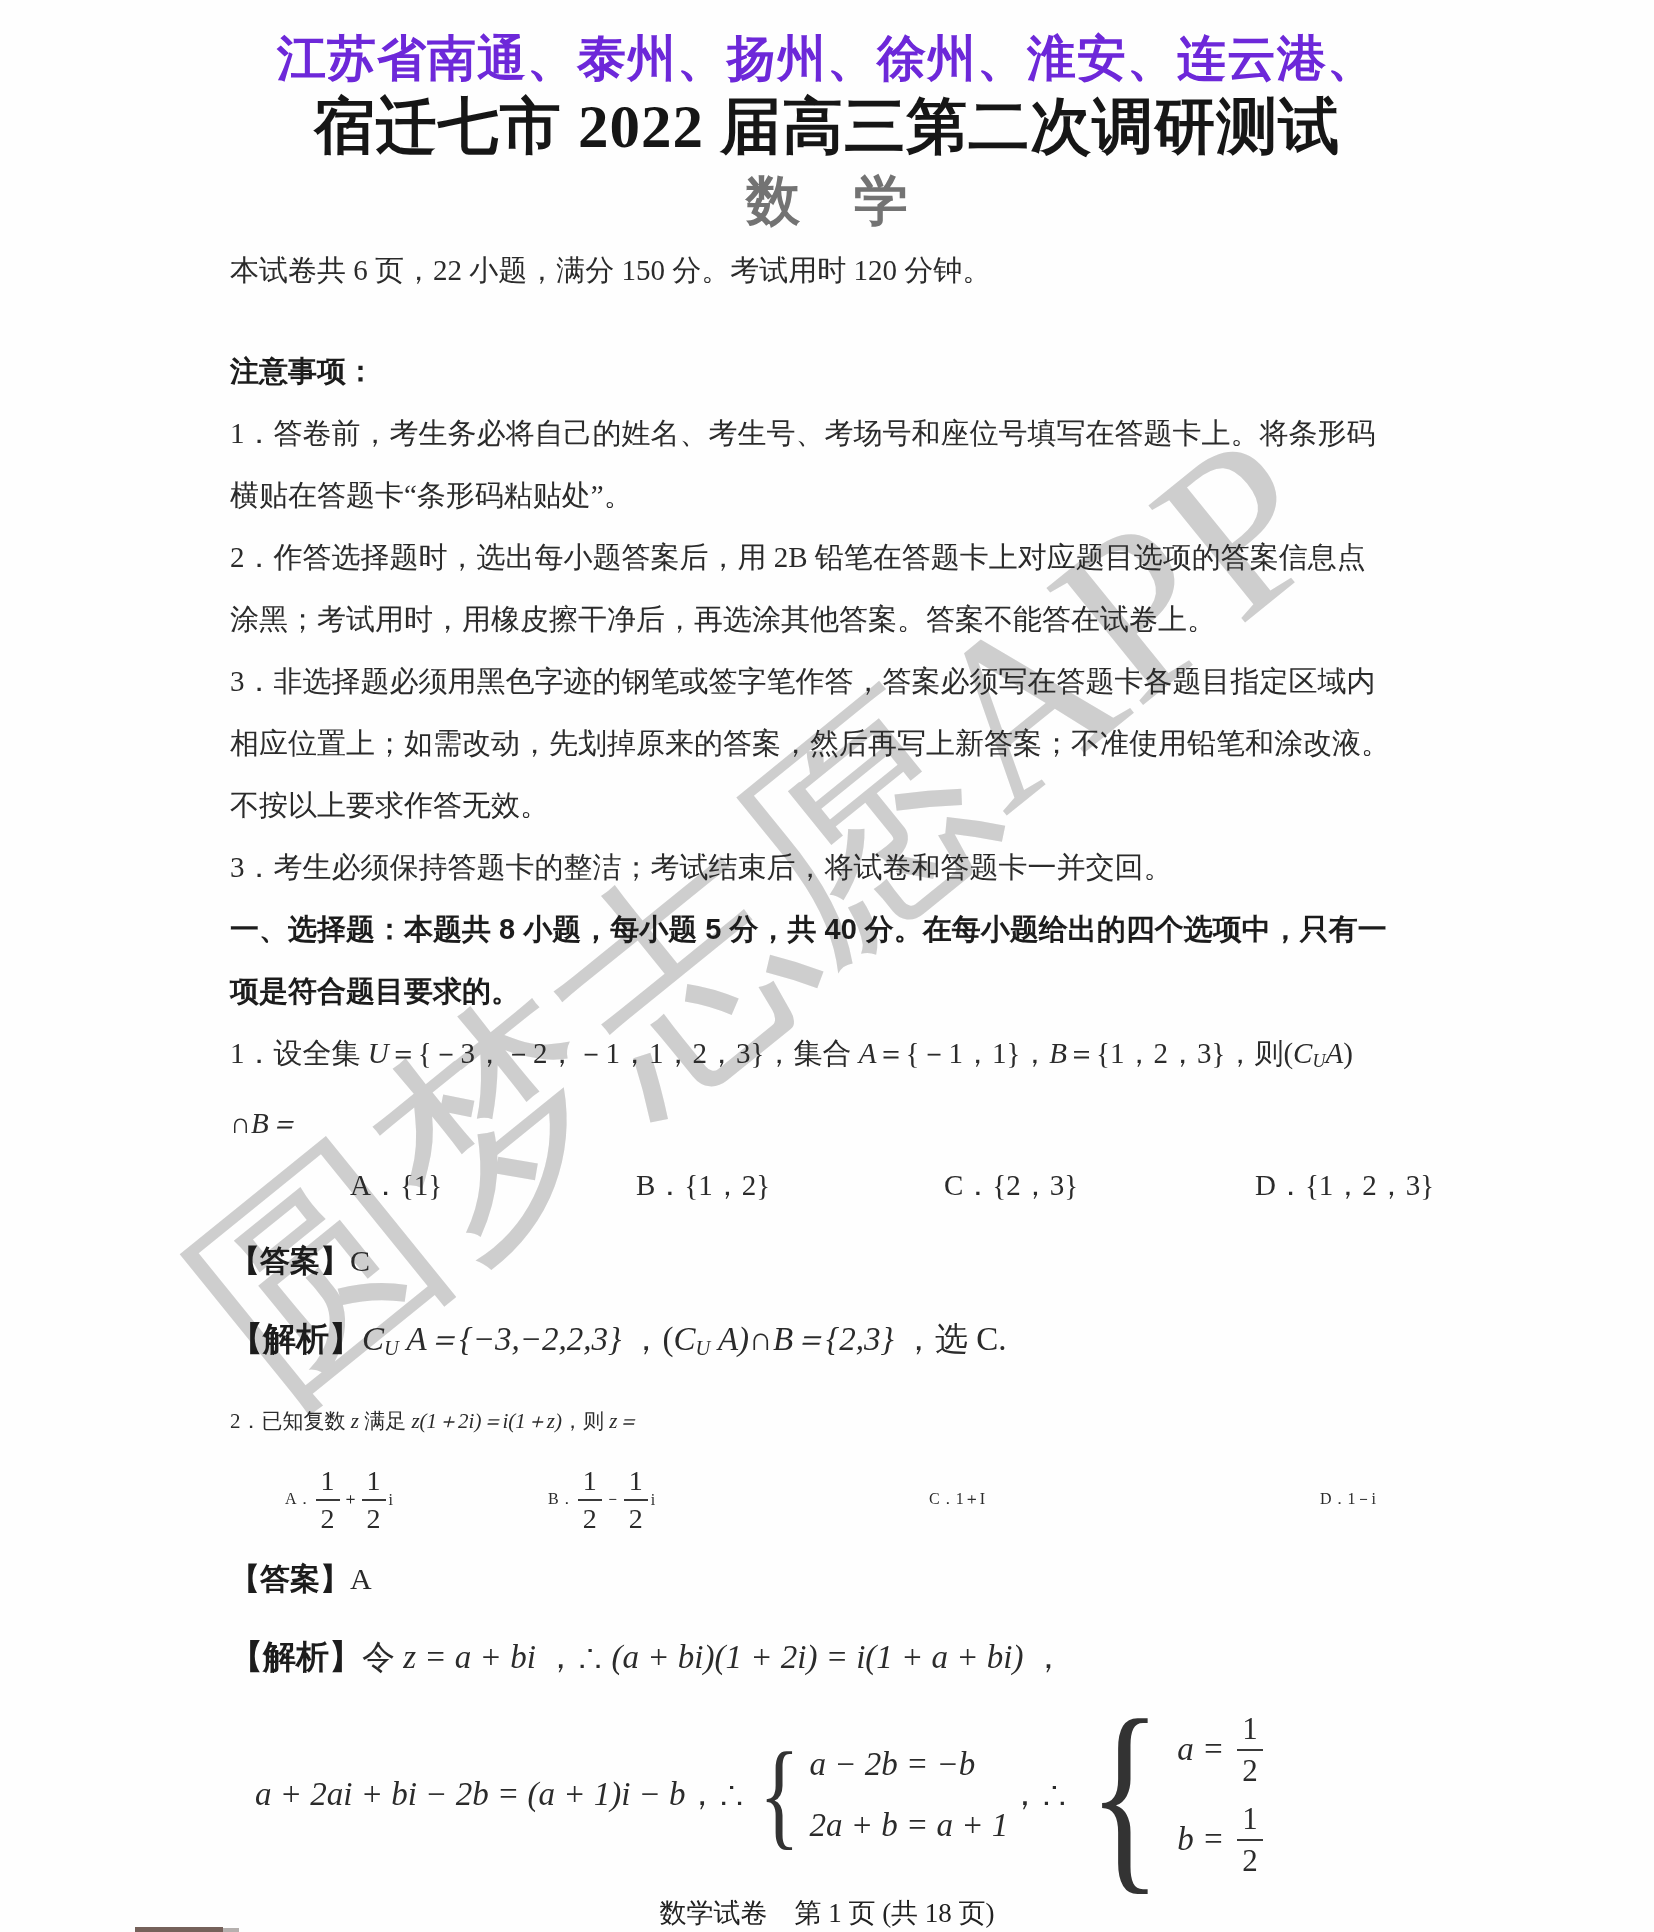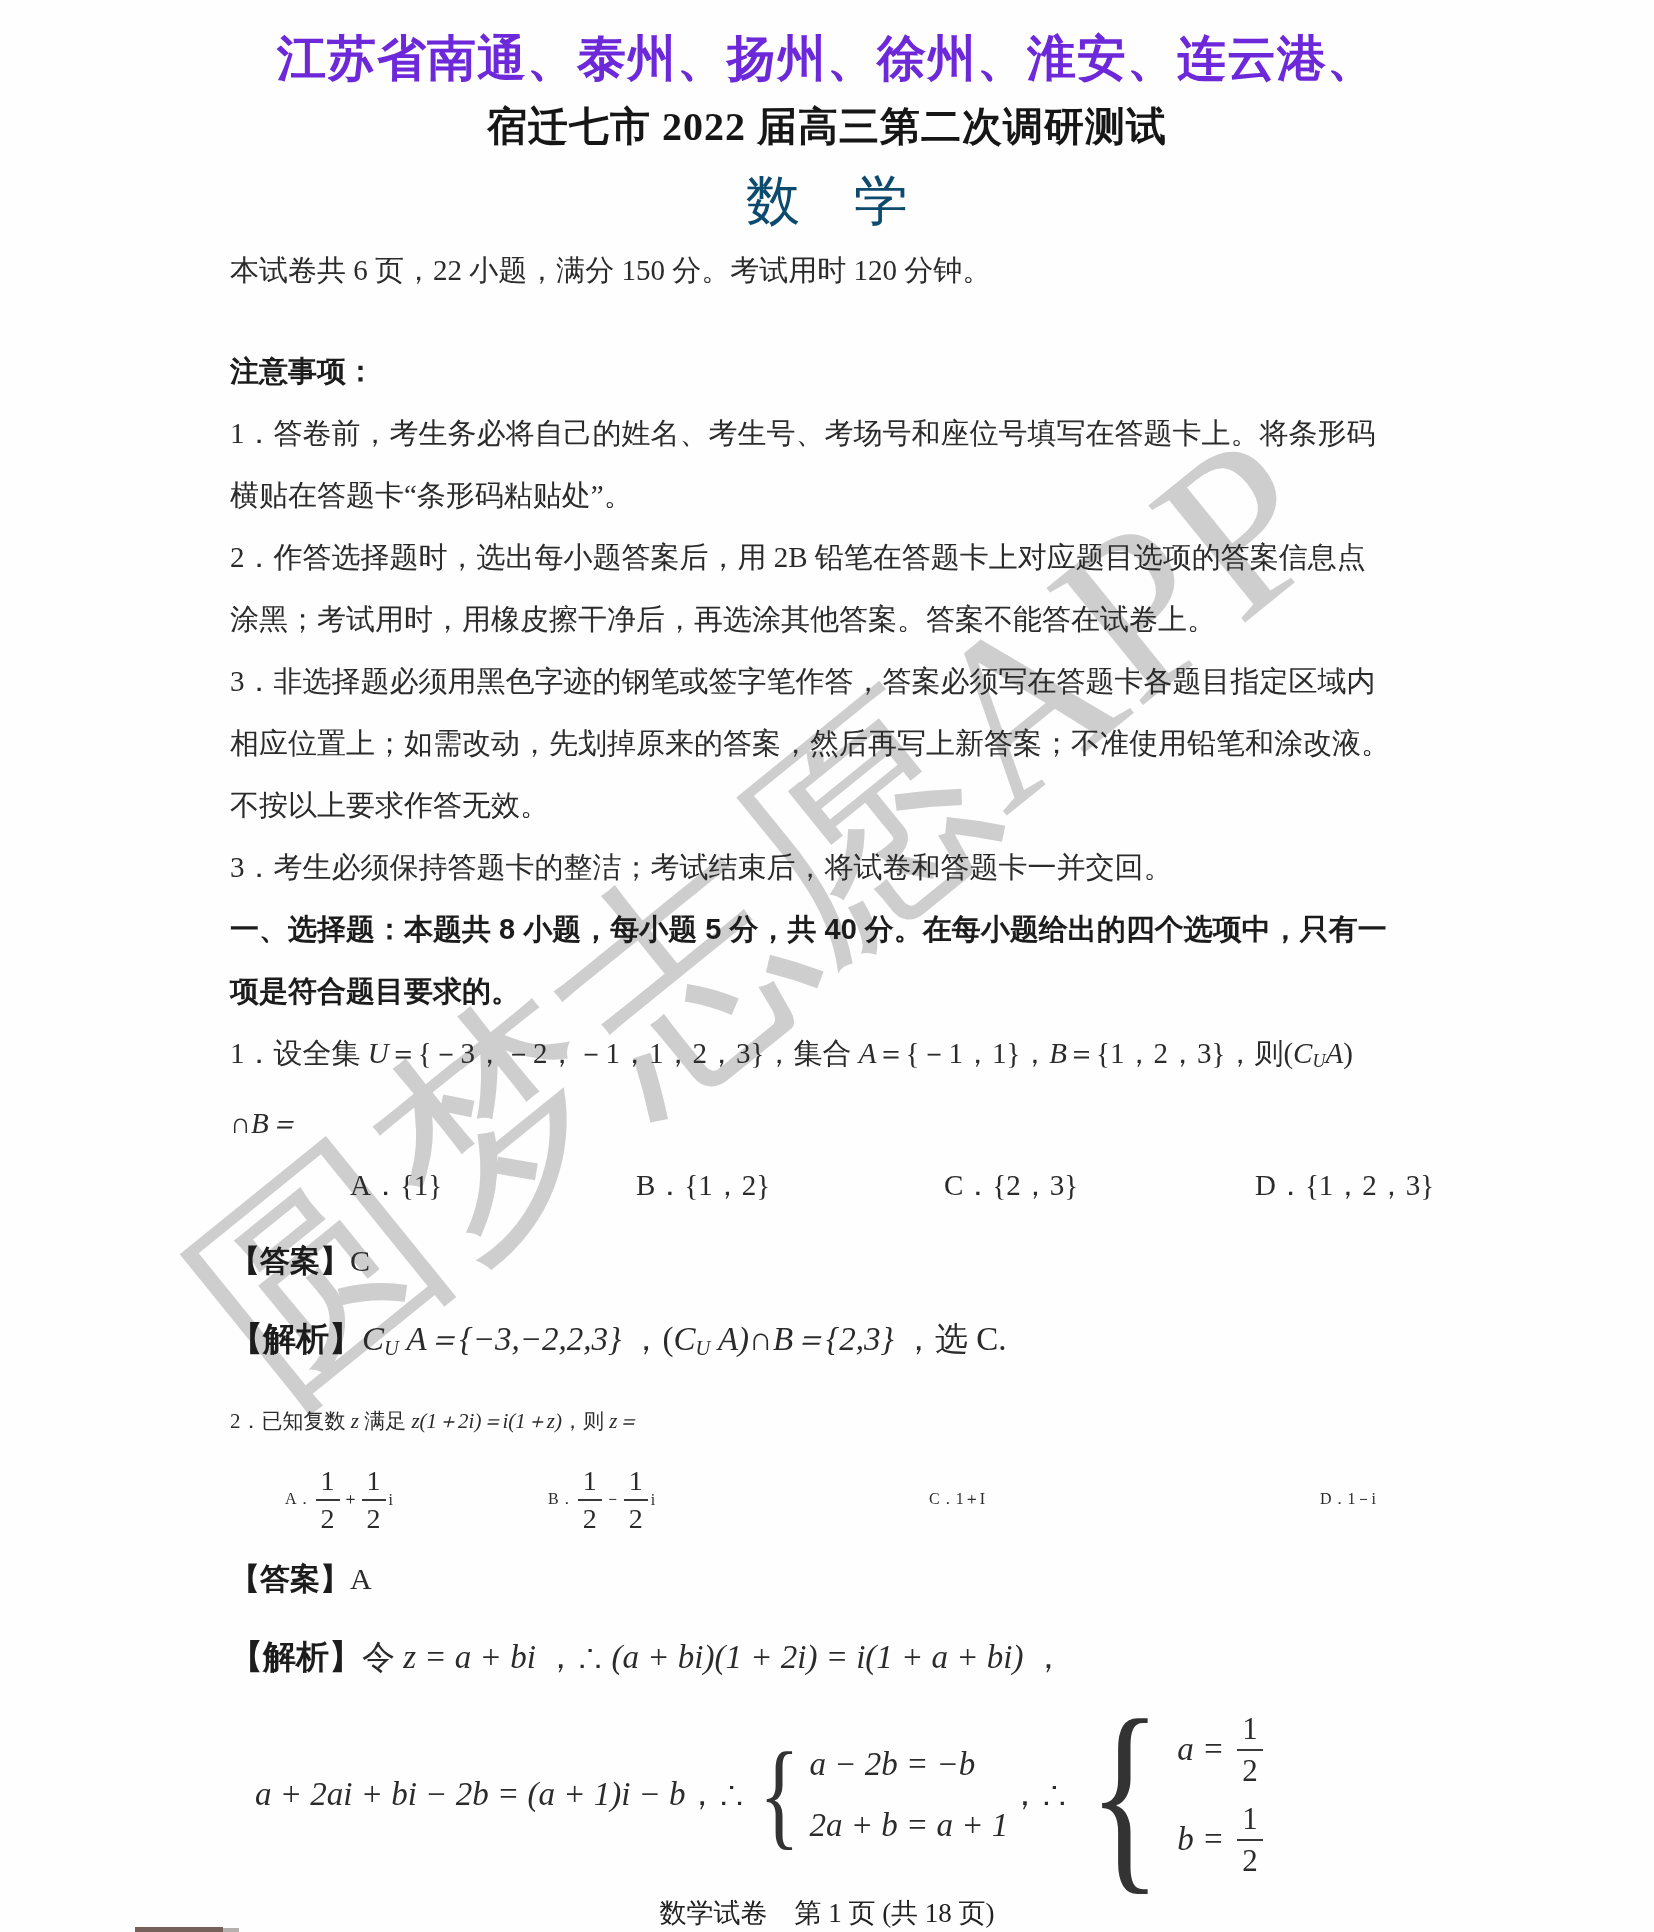--- a/index.html
+++ b/index.html
@@ -13,22 +13,22 @@
   .watermark {
     position:absolute; z-index:0; left:60px; top:780px; width:1400px; height:270px;
     text-align:center; white-space:nowrap;
     transform:rotate(-39deg);
     font-size:232px; line-height:270px; color:#c3c3c3; opacity:.8;
     font-family:"Liberation Serif","DejaVu Serif",serif;
     letter-spacing:2px;
   }
   .center { text-align:center; white-space:nowrap; }
   .title1 { margin-top:28px; font-size:49px; line-height:62px; font-weight:700; color:#6d28d9; letter-spacing:1px; }
-  .title2 { margin-top:6px; font-size:40px; line-height:62px; font-weight:700; color:#161616; letter-spacing:1px; }
-  .subject { margin-top:10px; font-size:54px; line-height:66px; font-weight:400; color:#0c4a6e; }
+  .title2 { margin-top:6px; font-size:61px; line-height:62px; font-weight:700; color:#161616; letter-spacing:1px; }
+  .subject { margin-top:10px; font-size:54px; line-height:66px; font-weight:700; color:#737373; }
   .examinfo { margin-top:16px; margin-left:230px; font-size:29px; line-height:40px; white-space:nowrap; }
   .docbody { margin-top:50px; margin-left:230px; font-size:29px; }
   .docbody .line { line-height:62px; white-space:nowrap; }
   .bold { font-family:"Liberation Sans","DejaVu Sans",sans-serif; font-weight:700; color:#1c1c1c; }
   .math { font-style:italic; }
   .sub { font-size:0.62em; font-style:italic; vertical-align:-0.25em; }
   .optrow { display:flex; line-height:62px; white-space:nowrap;gap:16px; }
   .q1opts .optA { margin-left:120px; width:270px; }
   .q1opts .optB { width:292px; }
   .q1opts .optC { width:295px; }

